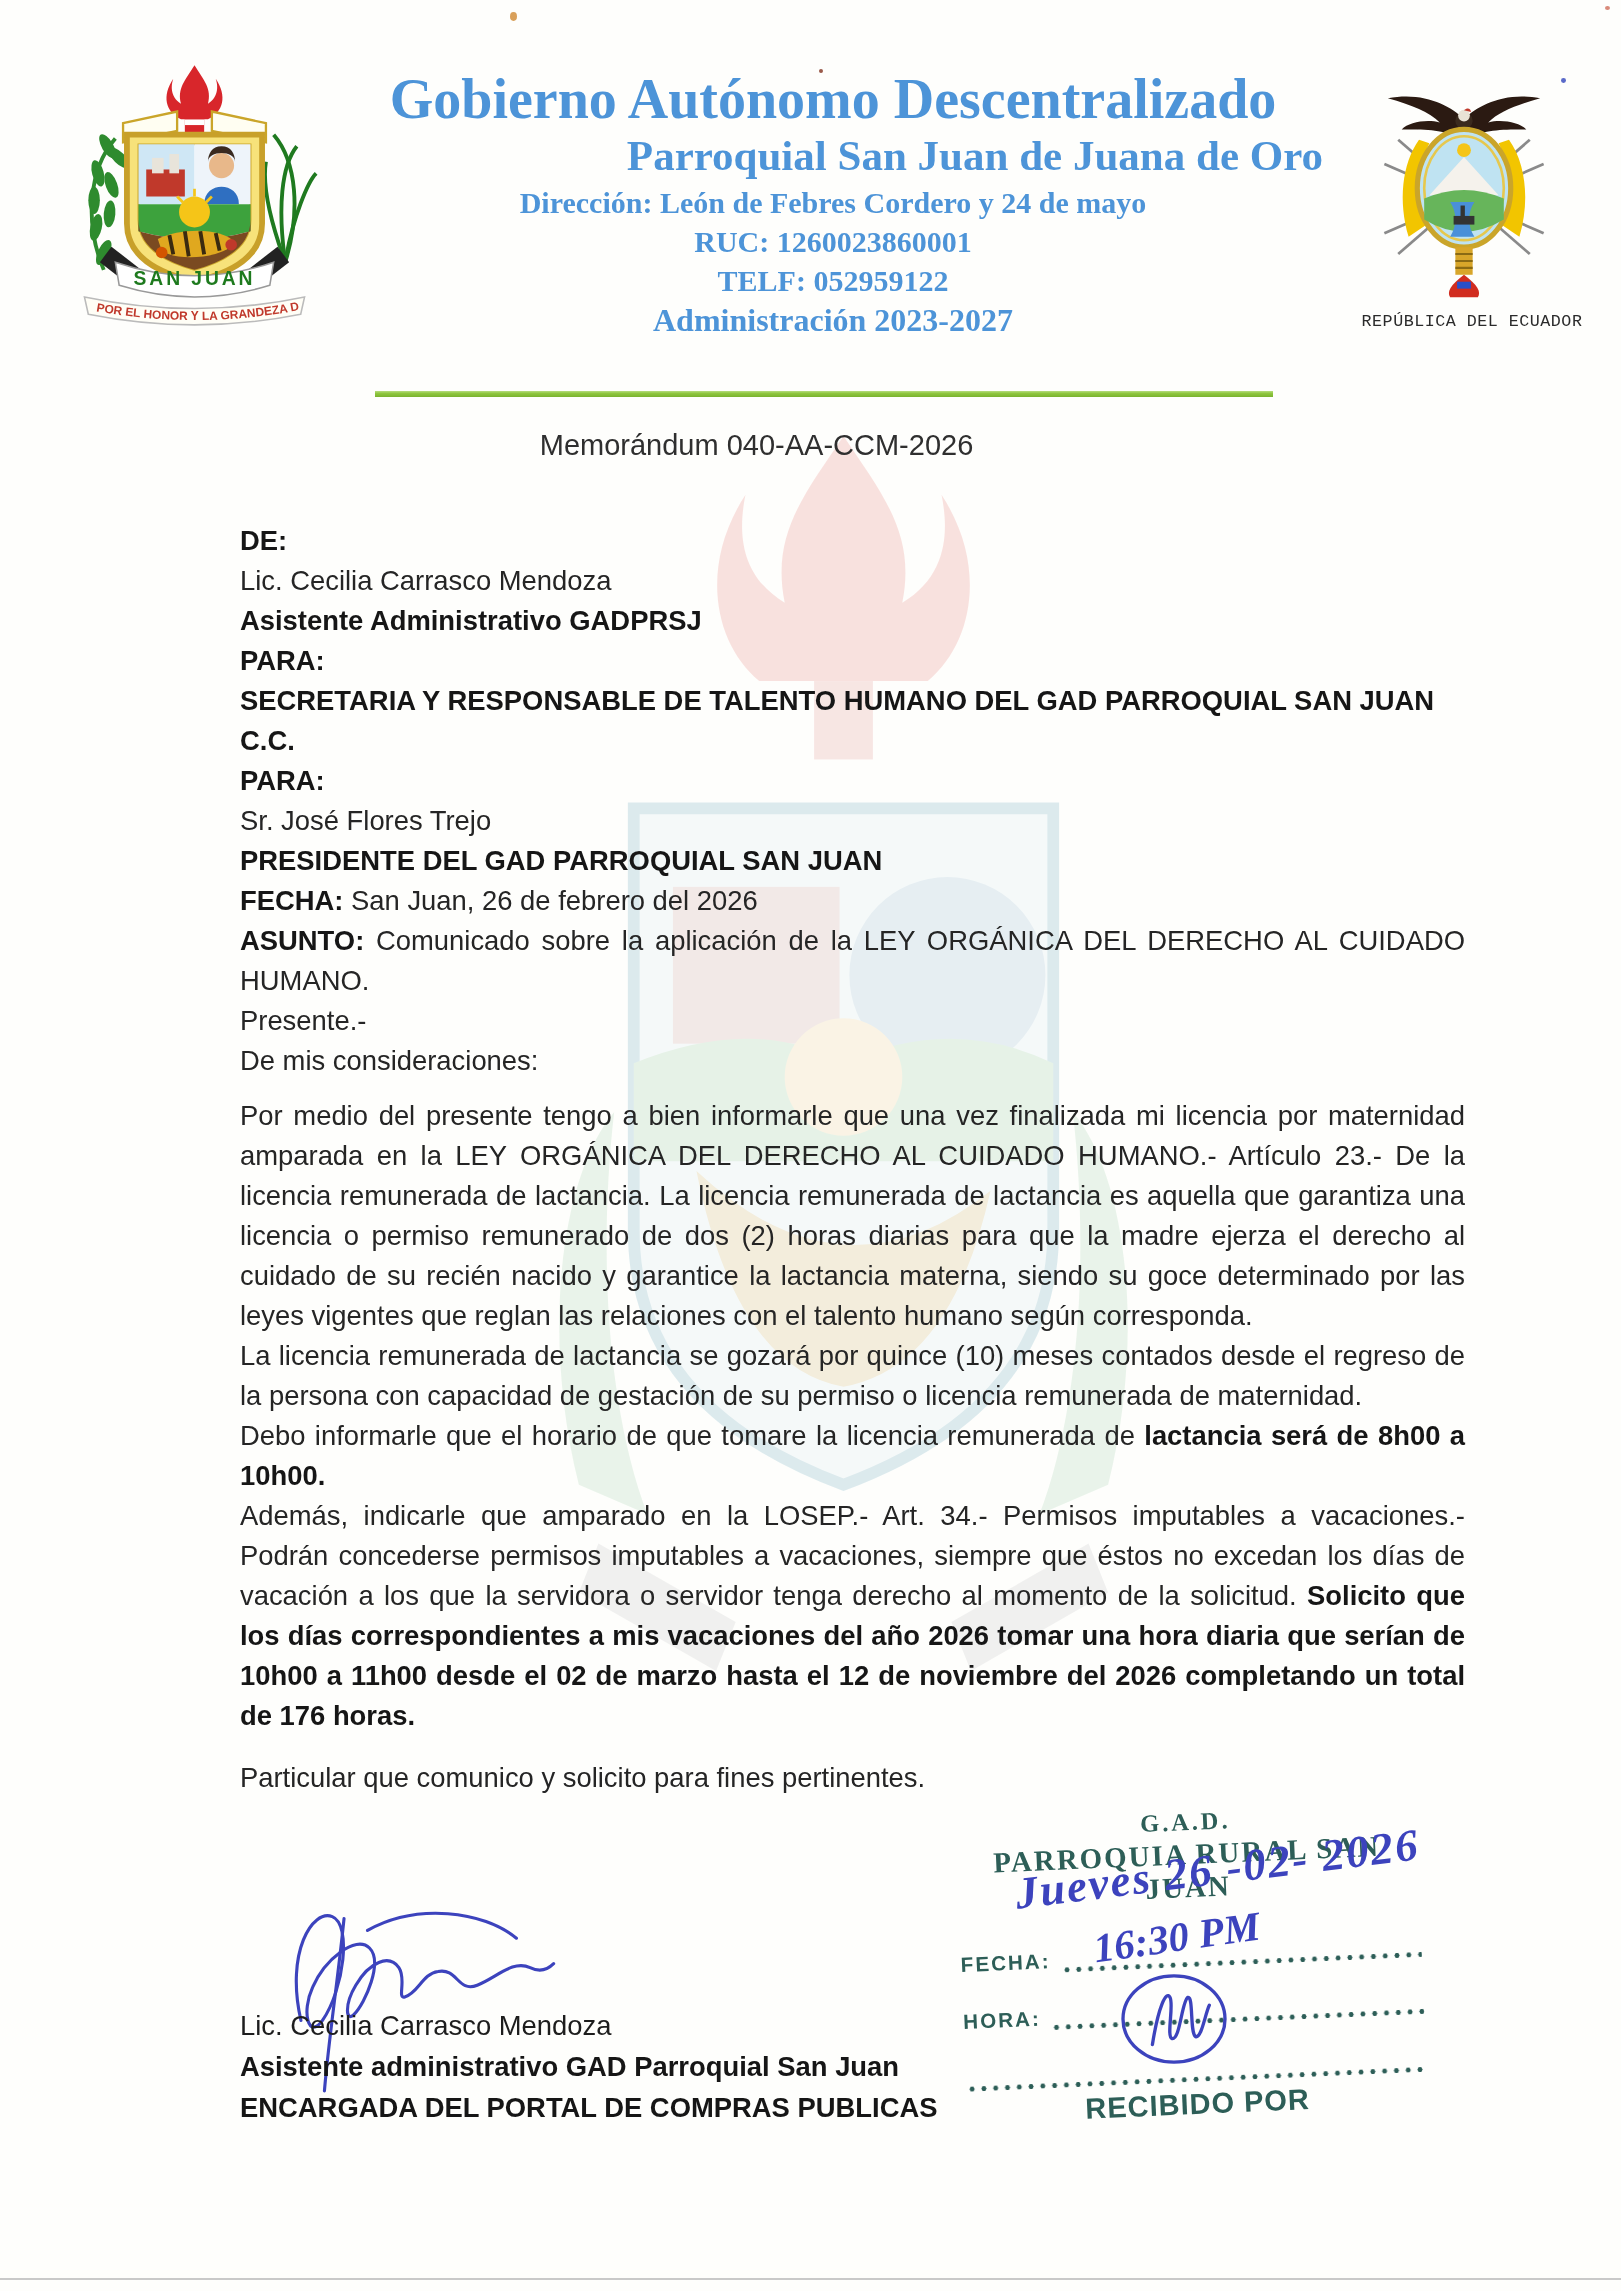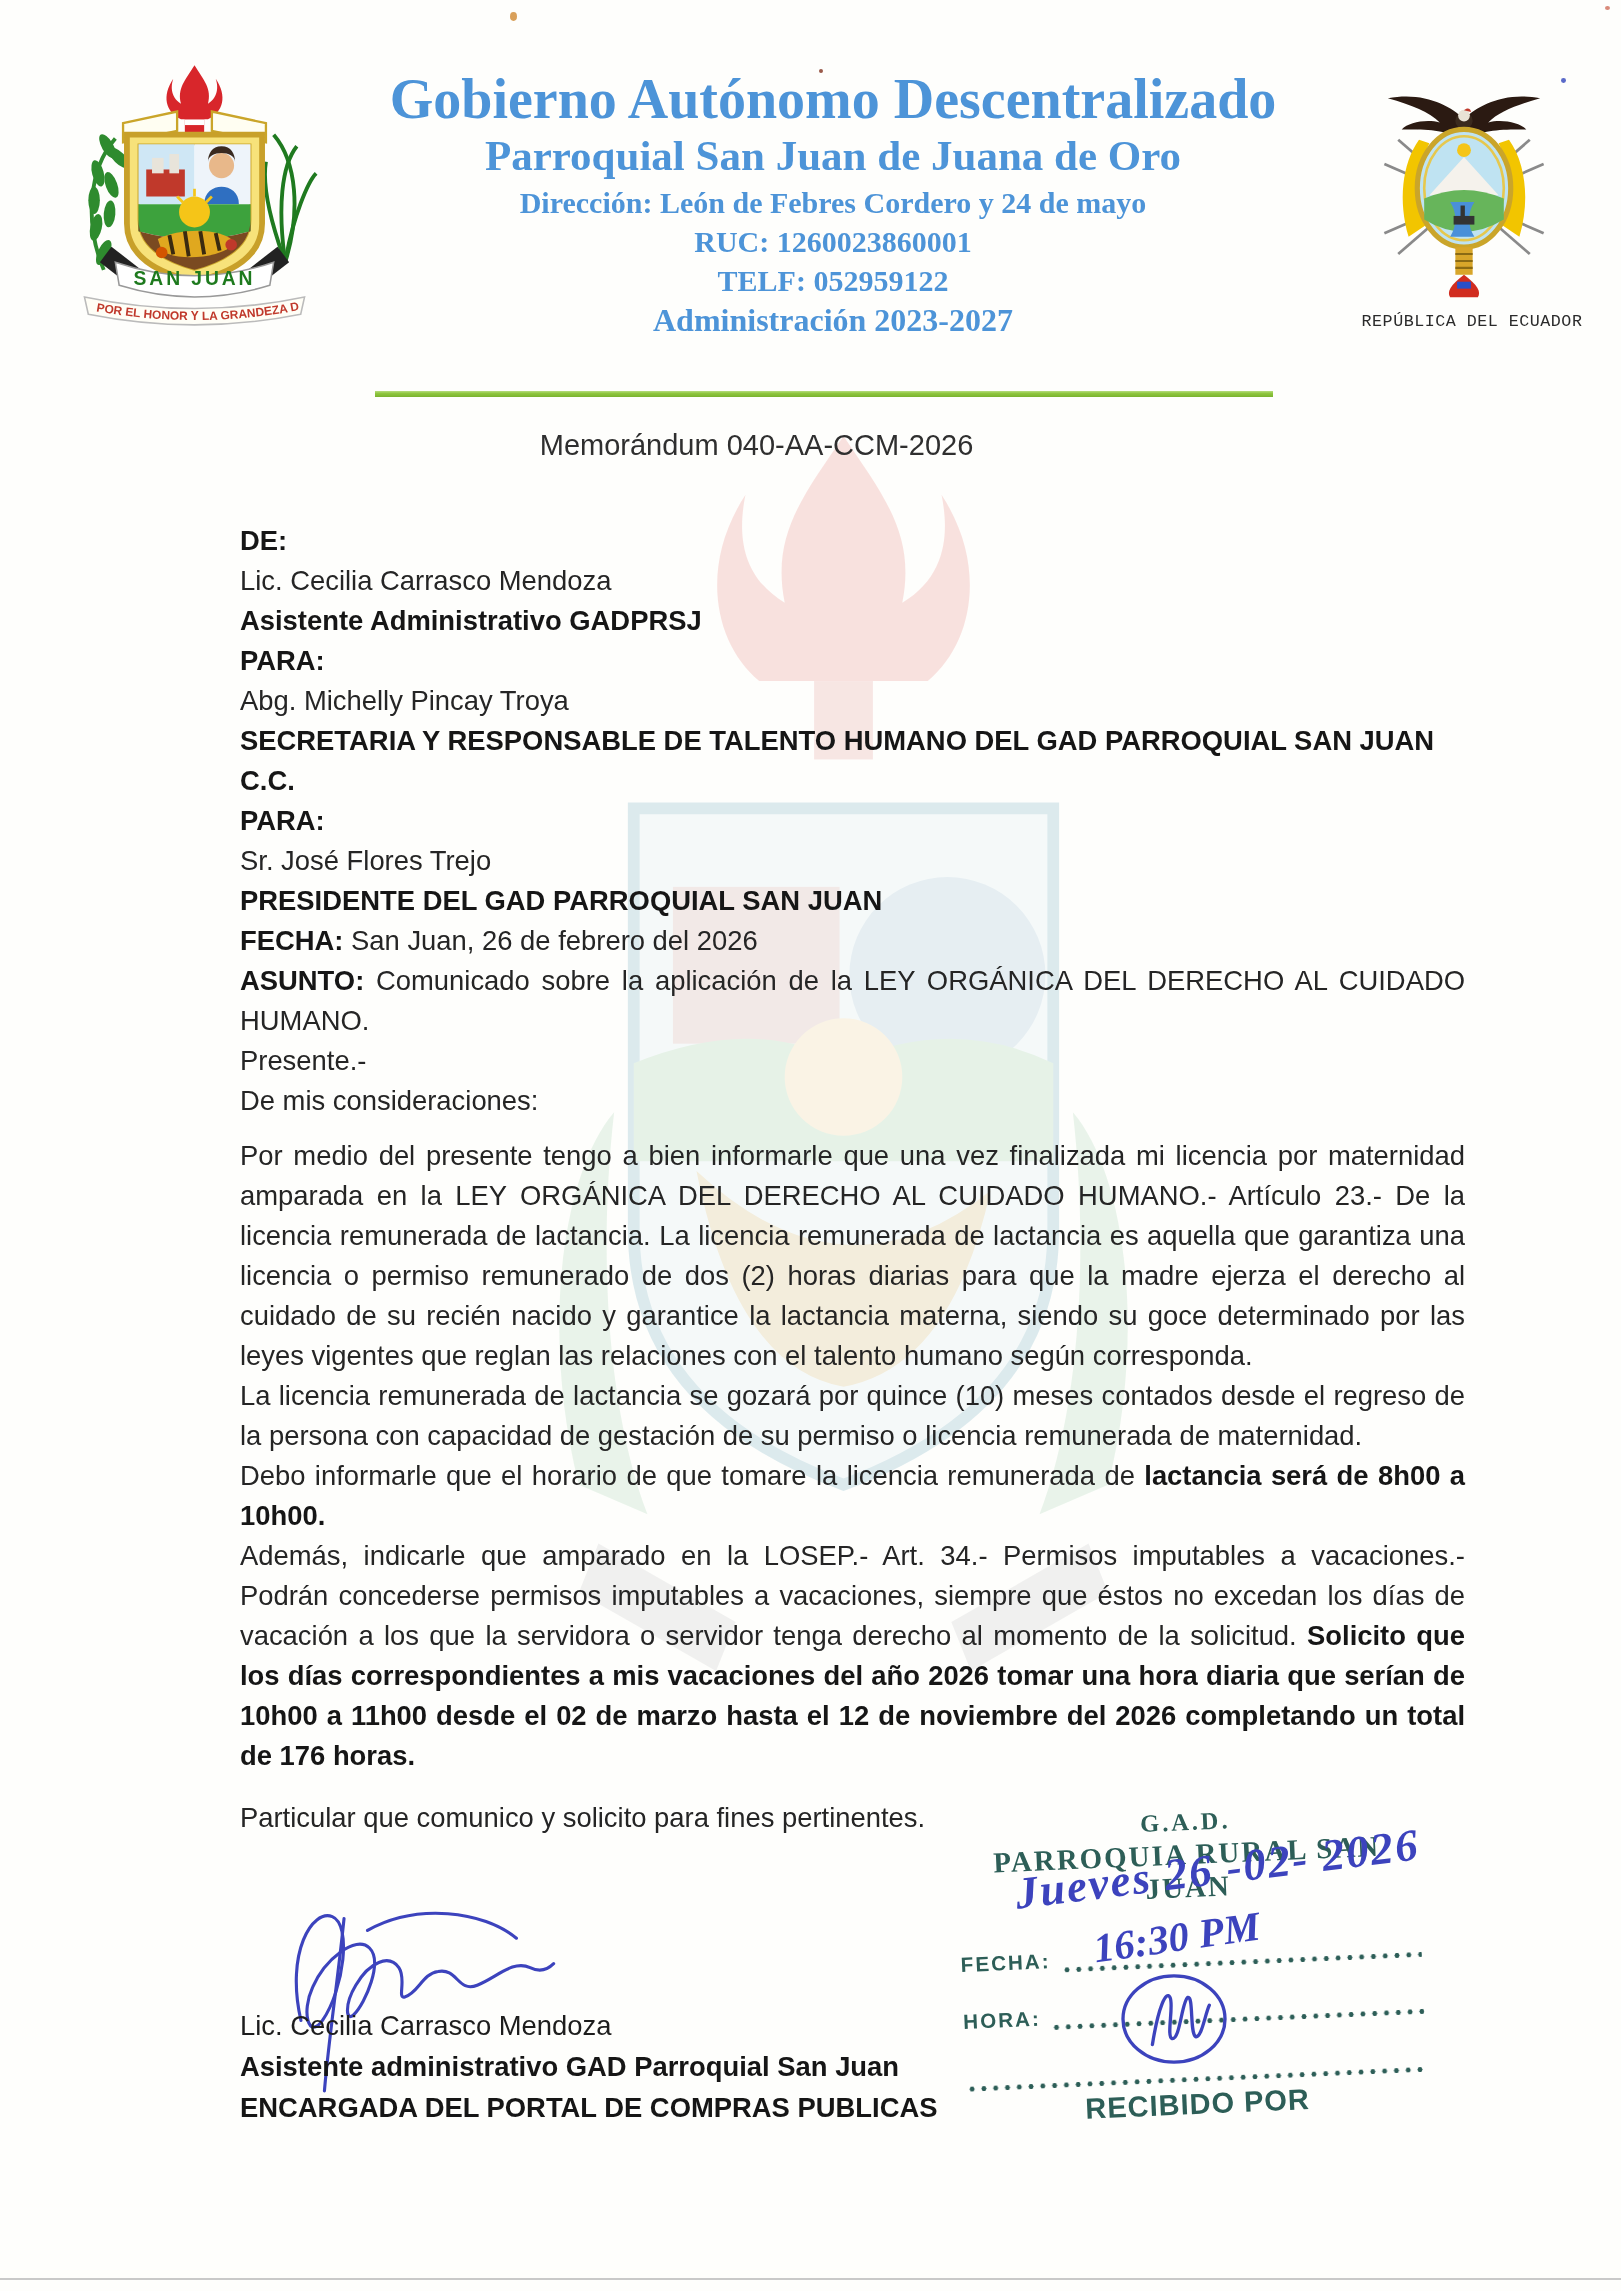--- a/index.html
+++ b/index.html
@@ -1,21 +1,21 @@
 <!DOCTYPE html>
 <html><head>
 <meta charset="utf-8">
 <style>
   html,body{margin:0;padding:0;background:#d9d9d9;}
   .page{position:relative;width:1621px;height:2292px;background:#fefefc;overflow:hidden;
         font-family:"Liberation Sans",sans-serif;color:#222;}
   
   .hdr-center{position:absolute;left:343px;top:71px;width:980px;text-align:center;}
   .hdr-title1{font-family:"Liberation Serif",serif;font-weight:bold;font-size:56px;line-height:57px;color:#4d94d8;}
-  .hdr-title2{font-family:"Liberation Serif",serif;font-weight:bold;font-size:43px;line-height:55px;color:#4d94d8;}
+  .hdr-title2{font-family:"Liberation Serif",serif;font-weight:bold;font-size:43px;line-height:55px;color:#4d94d8;text-align:right;}
   .hdr-sub{font-family:"Liberation Serif",serif;font-weight:bold;font-size:30px;line-height:39px;color:#4d94d8;}
   .hdr-admin{font-family:"Liberation Serif",serif;font-weight:bold;font-size:32px;line-height:41px;color:#4d94d8;}
   .green-rule{position:absolute;left:375px;top:391px;width:898px;height:5.9px;
               background:linear-gradient(#b5dc7e,#8fc63e 40%,#7ab32f);}
   .seal-left{position:absolute;left:69px;top:61px;}
   .seal-right{position:absolute;left:1360px;top:74px;}
   .seal-caption{position:absolute;left:1325px;top:312px;width:294px;text-align:center;
                 font-family:Liberation Mono, monospace;font-size:16.7px;letter-spacing:0.5px;color:#2b2b2b;}
   
   .memo-title{position:absolute;left:0;top:429px;width:1513px;text-align:center;
@@ -188,21 +188,20 @@
   </div>
   <div class="green-rule"></div>
 
   <div class="memo-title">Memorándum 040-AA-CCM-2026</div>
 
   <div class="content">
     <div class="rl b">DE:</div>
     <div class="rl">Lic. Cecilia Carrasco Mendoza</div>
     <div class="rl b">Asistente Administrativo GADPRSJ</div>
     <div class="rl b">PARA:</div>
-    <div class="rl">Abg. Michelly Pincay Troya</div>
     <div class="rl b">SECRETARIA Y RESPONSABLE DE TALENTO HUMANO DEL GAD PARROQUIAL SAN JUAN</div>
     <div class="rl b">C.C.</div>
     <div class="rl b">PARA:</div>
     <div class="rl">Sr. José Flores Trejo</div>
     <div class="rl b">PRESIDENTE DEL GAD PARROQUIAL SAN JUAN</div>
     <div class="rl"><span class="b">FECHA:</span><span> San Juan, 26 de febrero del 2026</span></div>
     <div class="rl jst"><span class="b">ASUNTO:</span><span> Comunicado sobre la aplicación de la LEY ORGÁNICA DEL DERECHO AL CUIDADO HUMANO.</span></div>
     <div class="rl">Presente.-</div>
 
     <p class="jst">De mis consideraciones:</p>

